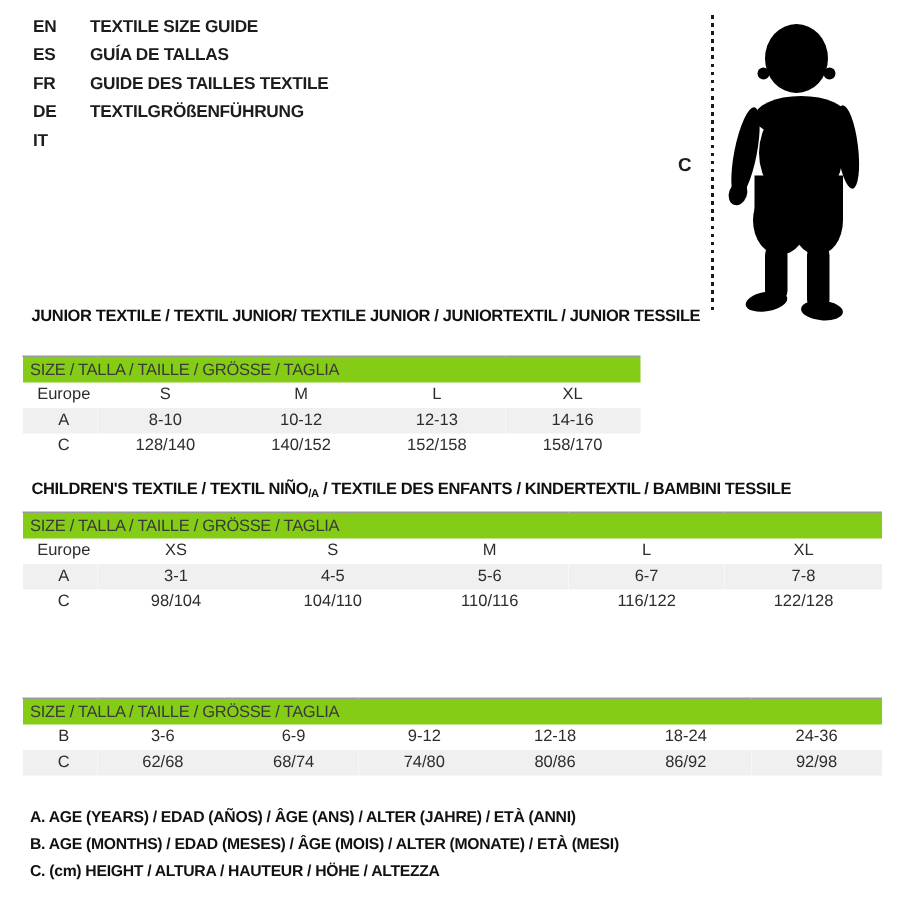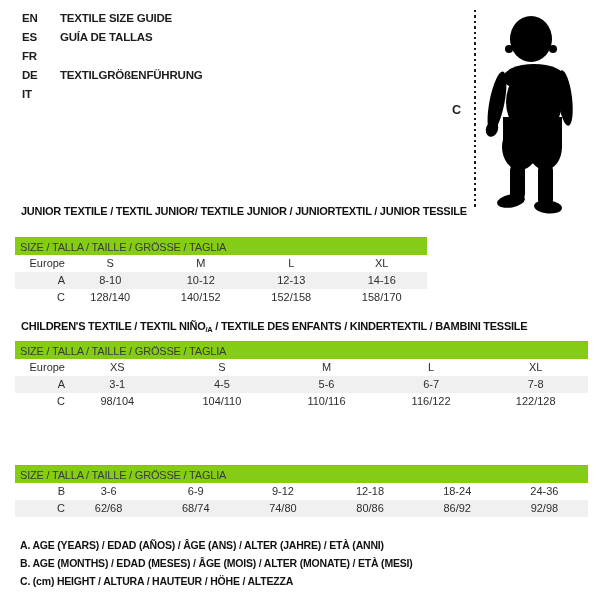--- a/index.html
+++ b/index.html
@@ -29,40 +29,41 @@
   table.size-table{border-collapse:collapse;table-layout:fixed;left:15px;position:absolute;}
   table.size-table th{
     background:#84cc16;border-top:1px solid #9a9a9a;
     font-weight:normal;text-align:left;padding:0 0 0 5px;height:17px;
     font-size:11px;color:#3a3a3a;letter-spacing:-0.2px;white-space:nowrap;overflow:hidden;
   }
   table.size-table td{
     height:17px;padding:0;font-size:11px;color:#2d2d2d;text-align:center;
     line-height:17px;white-space:nowrap;overflow:hidden;
   }
-  table.size-table td.lbl{text-align:right;padding-left:5px;}
+  table.size-table td.lbl{text-align:center;padding-left:5px;}
   tr.striped td{background:#f0f0f0;}
 
   
   .footnotes{left:20px;top:536px;font-size:10.5px;font-weight:bold;line-height:18px;letter-spacing:-0.2px;color:#111;}
 </style>
 </head>
 <body>
 
 <div class="abs lang-block">
   <div class="lang-row">
     <span class="lang-code">EN</span>
     <span class="lang-label">TEXTILE SIZE GUIDE</span>
   </div>
   <div class="lang-row">
     <span class="lang-code">ES</span>
     <span class="lang-label">GUÍA DE TALLAS</span>
   </div>
   <div class="lang-row">
     <span class="lang-code">FR</span>
+    <span class="lang-label">GUIDE DES TAILLES TEXTILE</span>
   </div>
   <div class="lang-row">
     <span class="lang-code">DE</span>
     <span class="lang-label">TEXTILGRÖßENFÜHRUNG</span>
   </div>
   <div class="lang-row">
     <span class="lang-code">IT</span>
   </div>
 </div>
 

